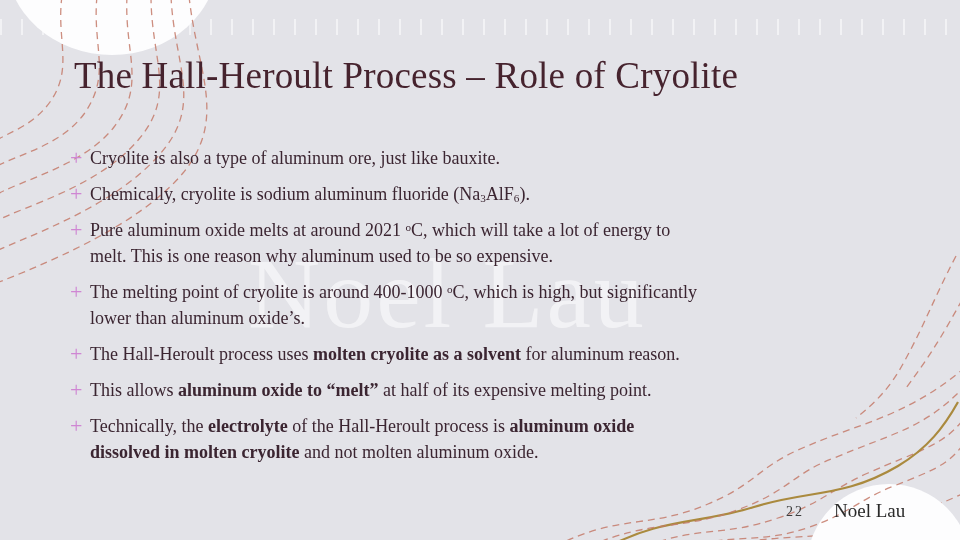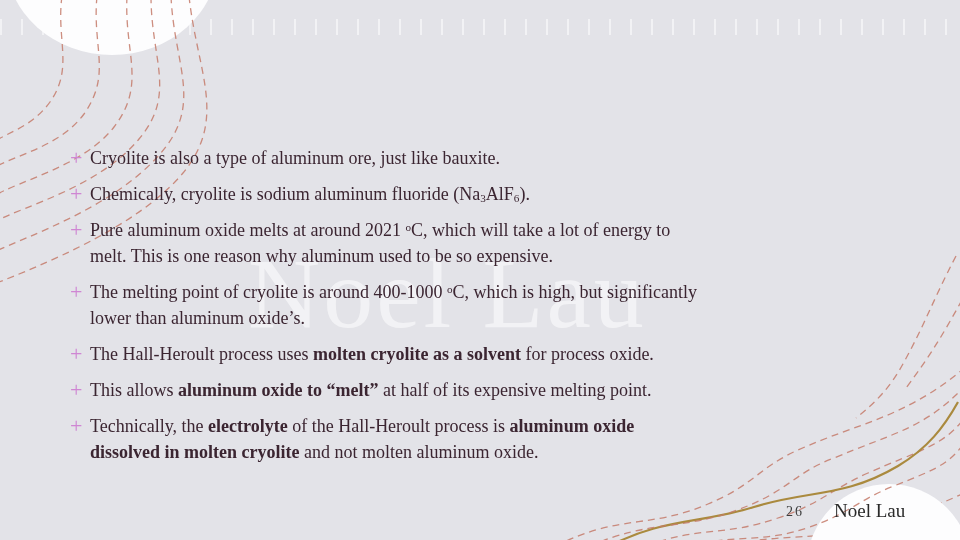--- a/index.html
+++ b/index.html
@@ -107,48 +107,49 @@
 
     <path class="dash" d="M 556 546 C 618 514, 650 529, 708 504 C 754 485, 758 468, 798 450 C 858 423, 904 418, 962 370"></path>
     <path class="dash" d="M 590 546 C 652 519, 682 531, 740 509 C 790 490, 794 473, 834 458 C 894 433, 924 428, 962 389"></path>
     <path class="dash" d="M 692 546 C 732 534, 762 544, 810 527 C 850 513, 860 499, 894 486 C 928 472, 946 467, 962 446"></path>
     <path class="dash" d="M 956 256 C 934 298, 924 326, 904 362 C 890 388, 876 402, 856 418"></path>
     <path class="dash" d="M 962 300 C 942 336, 930 356, 906 388"></path>
   </svg>
 
   <div class="watermark">Noel Lau</div>
 
+  <h1 class="title">The Hall-Heroult Process – Role of Cryolite</h1>
 
   <div class="bullets">
       <div class="bullet">
     <span class="marker">+</span>
     <span class="txt"><span>Cryolite is also a type of aluminum ore, just like bauxite.</span></span>
   </div>
       <div class="bullet">
     <span class="marker">+</span>
     <span class="txt"><span>Chemically, cryolite is sodium aluminum fluoride (Na</span><sub>3</sub><span>AlF</span><sub>6</sub><span>).</span></span>
   </div>
       <div class="bullet">
     <span class="marker">+</span>
     <span class="txt"><span>Pure aluminum oxide melts at around 2021 </span><sup>o</sup><span>C, which will take a lot of energy to</span><br><span>melt. This is one reason why aluminum used to be so expensive.</span></span>
   </div>
       <div class="bullet">
     <span class="marker">+</span>
     <span class="txt"><span>The melting point of cryolite is around 400-1000 </span><sup>o</sup><span>C, which is high, but significantly</span><br><span>lower than aluminum oxide’s.</span></span>
   </div>
       <div class="bullet">
     <span class="marker">+</span>
-    <span class="txt"><span>The Hall-Heroult process uses </span><span class="b">molten cryolite as a solvent</span><span> for process oxide.</span></span>
+    <span class="txt"><span>The Hall-Heroult process uses </span><span class="b">molten cryolite as a solvent</span><span> for aluminum reason.</span></span>
   </div>
       <div class="bullet">
     <span class="marker">+</span>
     <span class="txt"><span>This allows </span><span class="b">aluminum oxide to “melt”</span><span> at half of its expensive melting point.</span></span>
   </div>
       <div class="bullet">
     <span class="marker">+</span>
     <span class="txt"><span>Technically, the </span><span class="b">electrolyte</span><span> of the Hall-Heroult process is </span><span class="b">aluminum oxide</span><br><span class="b">dissolved in molten cryolite</span><span> and not molten aluminum oxide.</span></span>
   </div>
     </div>
 
-  <div class="page-number">26</div>
+  <div class="page-number">22</div>
   <div class="author">Noel Lau</div>
 
 </div>
 
 </body></html>

